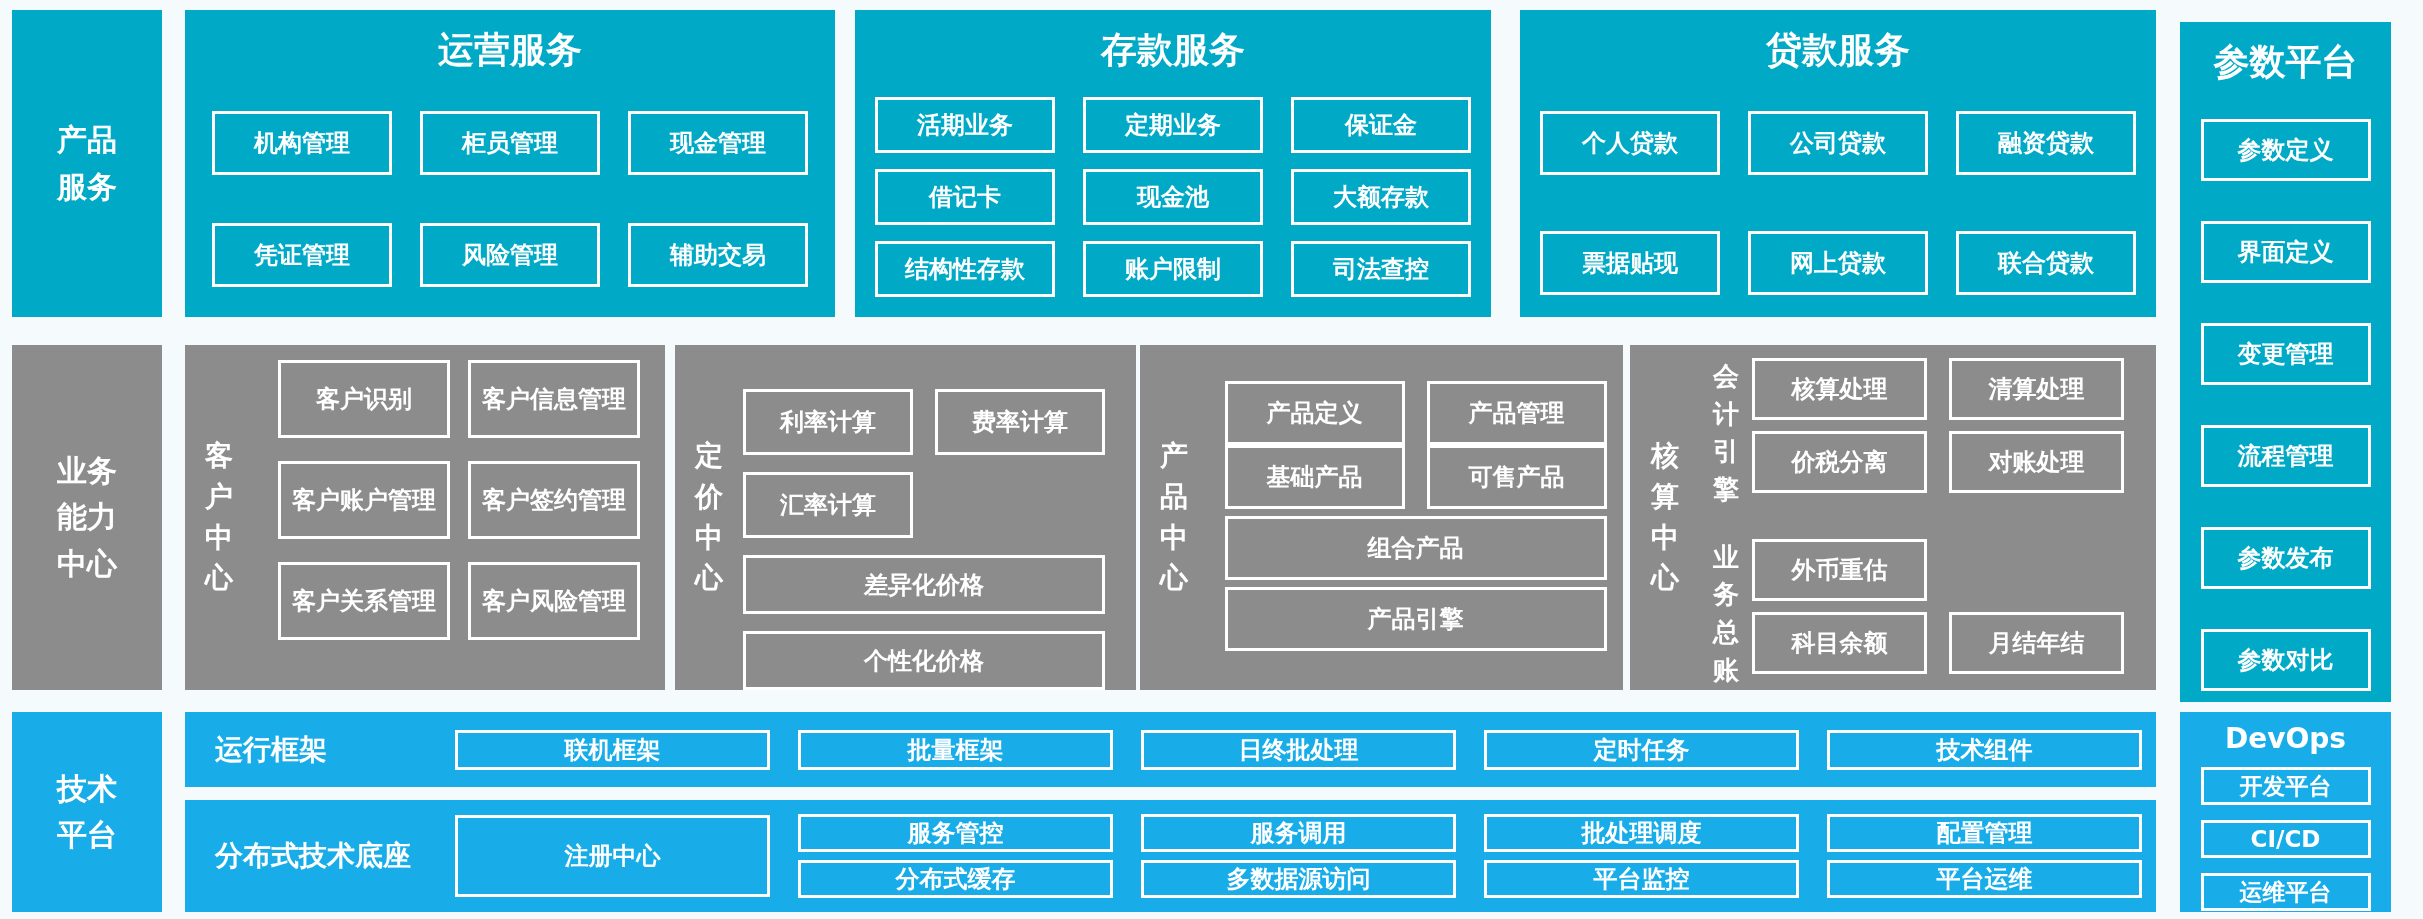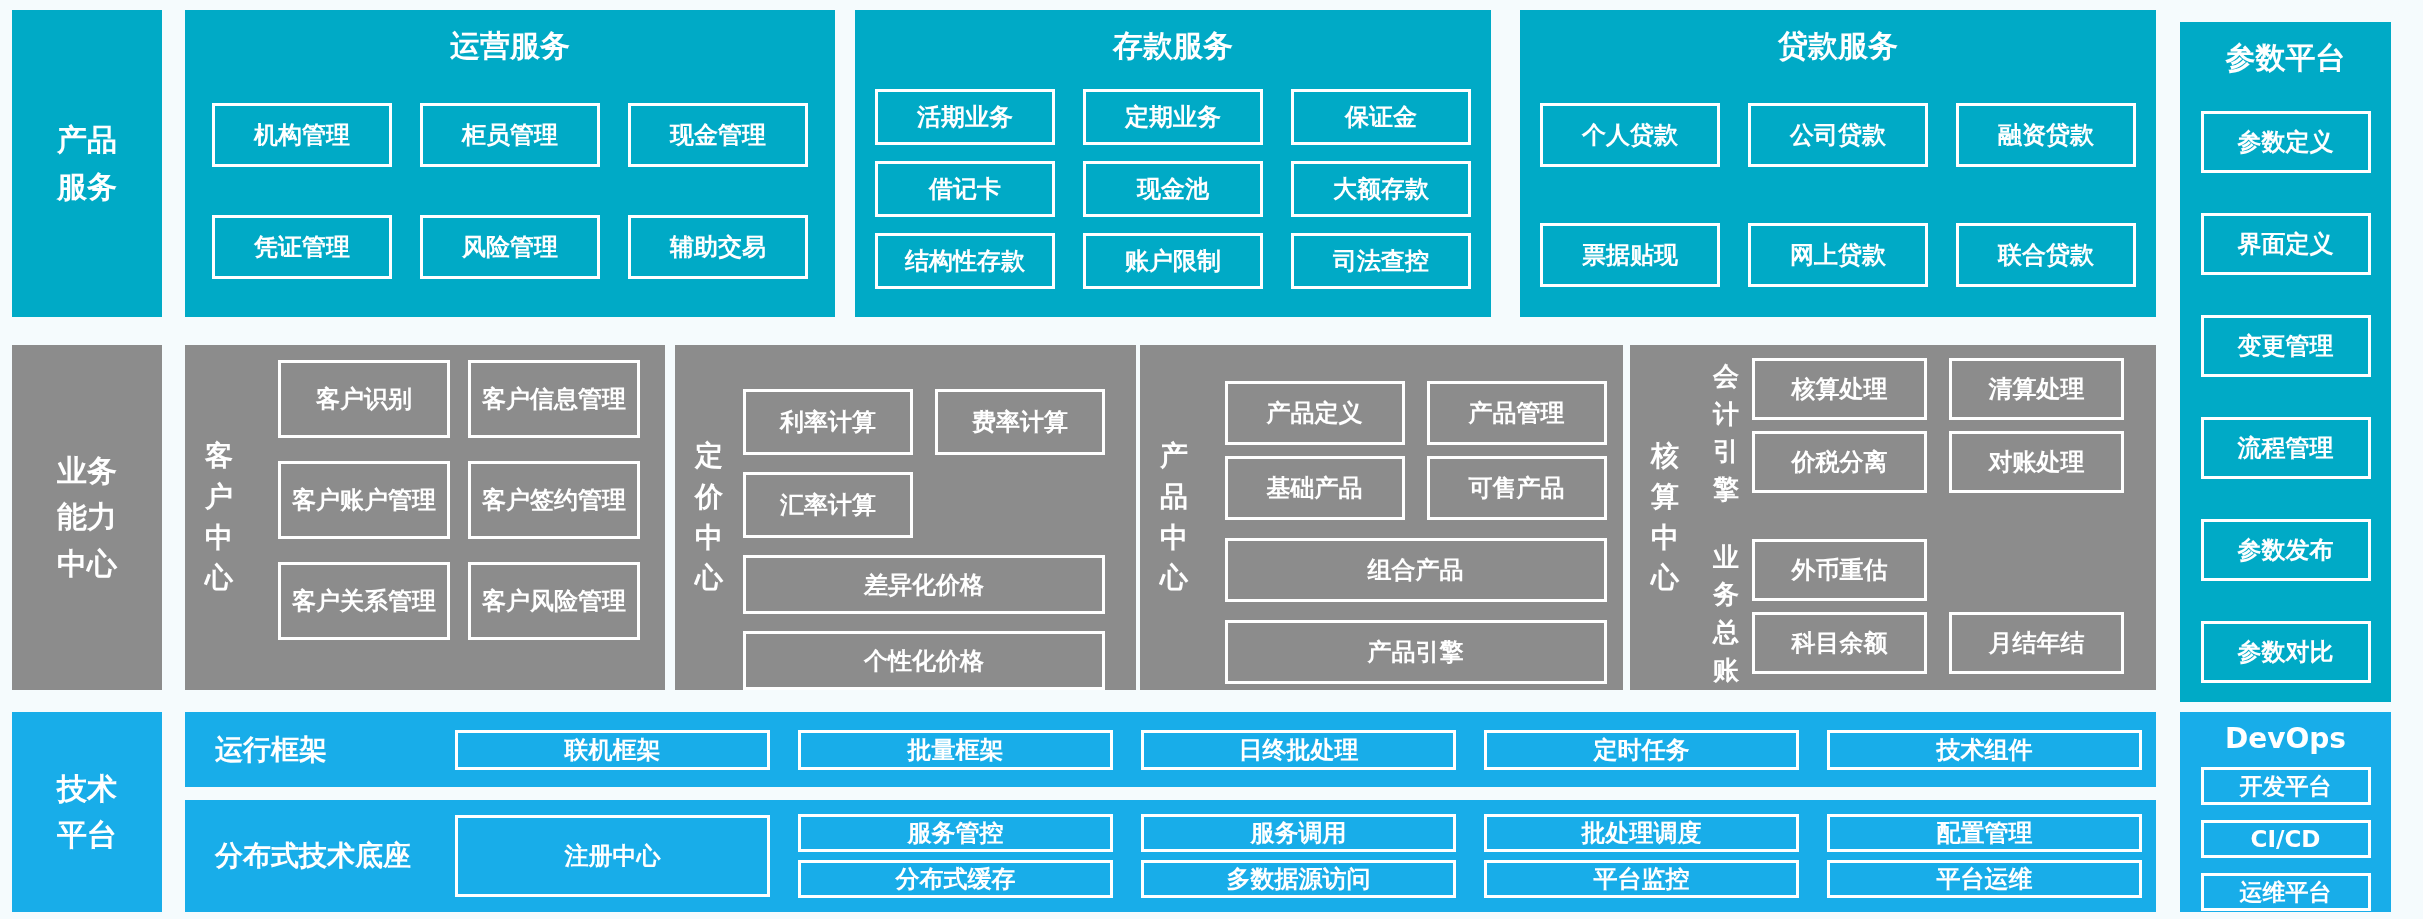--- a/index.html
+++ b/index.html
@@ -7,21 +7,21 @@
   }
   html,body{margin:0;padding:0;}
   body{background:var(--bg);font-family:"DejaVu Sans","Liberation Sans",sans-serif;}
   .page{position:relative;width:2423px;height:919px;background:var(--bg);overflow:hidden;}
   .blk{position:absolute;box-sizing:border-box;color:var(--fg);}
   .teal{background:var(--teal);}
   .gray{background:var(--gray);}
   .blue{background:var(--blue);}
   .box{border:3px solid #fff;box-sizing:border-box;display:flex;align-items:center;justify-content:center;
        font-weight:bold;font-size:24px;color:#fff;text-align:center;white-space:nowrap;}
-  .title{text-align:center;font-weight:bold;font-size:30px;}
+  .title{text-align:center;font-weight:bold;font-size:36px;}
   .row{display:flex;justify-content:center;}
   .side-label{display:flex;align-items:center;justify-content:center;}
   .side-label span{display:block;width:2.25em;font-size:30px;font-weight:bold;line-height:1.55;
        word-break:break-all;text-align:center;}
   .vlabel{display:flex;align-items:center;justify-content:center;}
   .vlabel span{display:block;width:1.1em;font-size:28px;font-weight:bold;line-height:1.45;
        word-break:break-all;text-align:center;}
   
   #p-ops .row,#p-dep .row,#p-loan .row{gap:28px;}
   #p-ops .box,#p-loan .box{width:180px;height:64px;}
@@ -37,21 +37,21 @@
   
   .gpanel{display:flex;}
   .gpanel .vlabel{width:68px;flex:none;}
   #p-cust .content{flex:1;display:flex;flex-direction:column;align-items:center;padding-top:15px;gap:23px;}
   #p-cust .row{gap:18px;}
   #p-cust .box{width:172px;height:78px;}
   #p-price .content{flex:1;display:flex;flex-direction:column;align-items:flex-start;padding-top:44px;gap:17px;}
   #p-price .row{gap:22px;}
   #p-price .box{width:170px;height:66px;}
   #p-price .box.wide{width:362px;}
-  #p-prod .content{flex:1;display:flex;flex-direction:column;align-items:center;padding-top:36px;gap:11px;}
+  #p-prod .content{flex:1;display:flex;flex-direction:column;align-items:center;padding-top:36px;}
   #p-prod .row{gap:22px;}
   #p-prod .box{width:180px;height:64px;}
   #p-prod .box.wide{width:382px;}
   #p-prod .gap-top{margin-top:7px;}
   
   #p-acct{display:flex;}
   #p-acct > .vlabel{width:70px;flex:none;}
   #p-acct .groups{flex:1;display:flex;flex-direction:column;gap:30px;padding-top:13px;}
   #p-acct .group{display:flex;}
   #p-acct .group .vlabel{width:52px;flex:none;}

